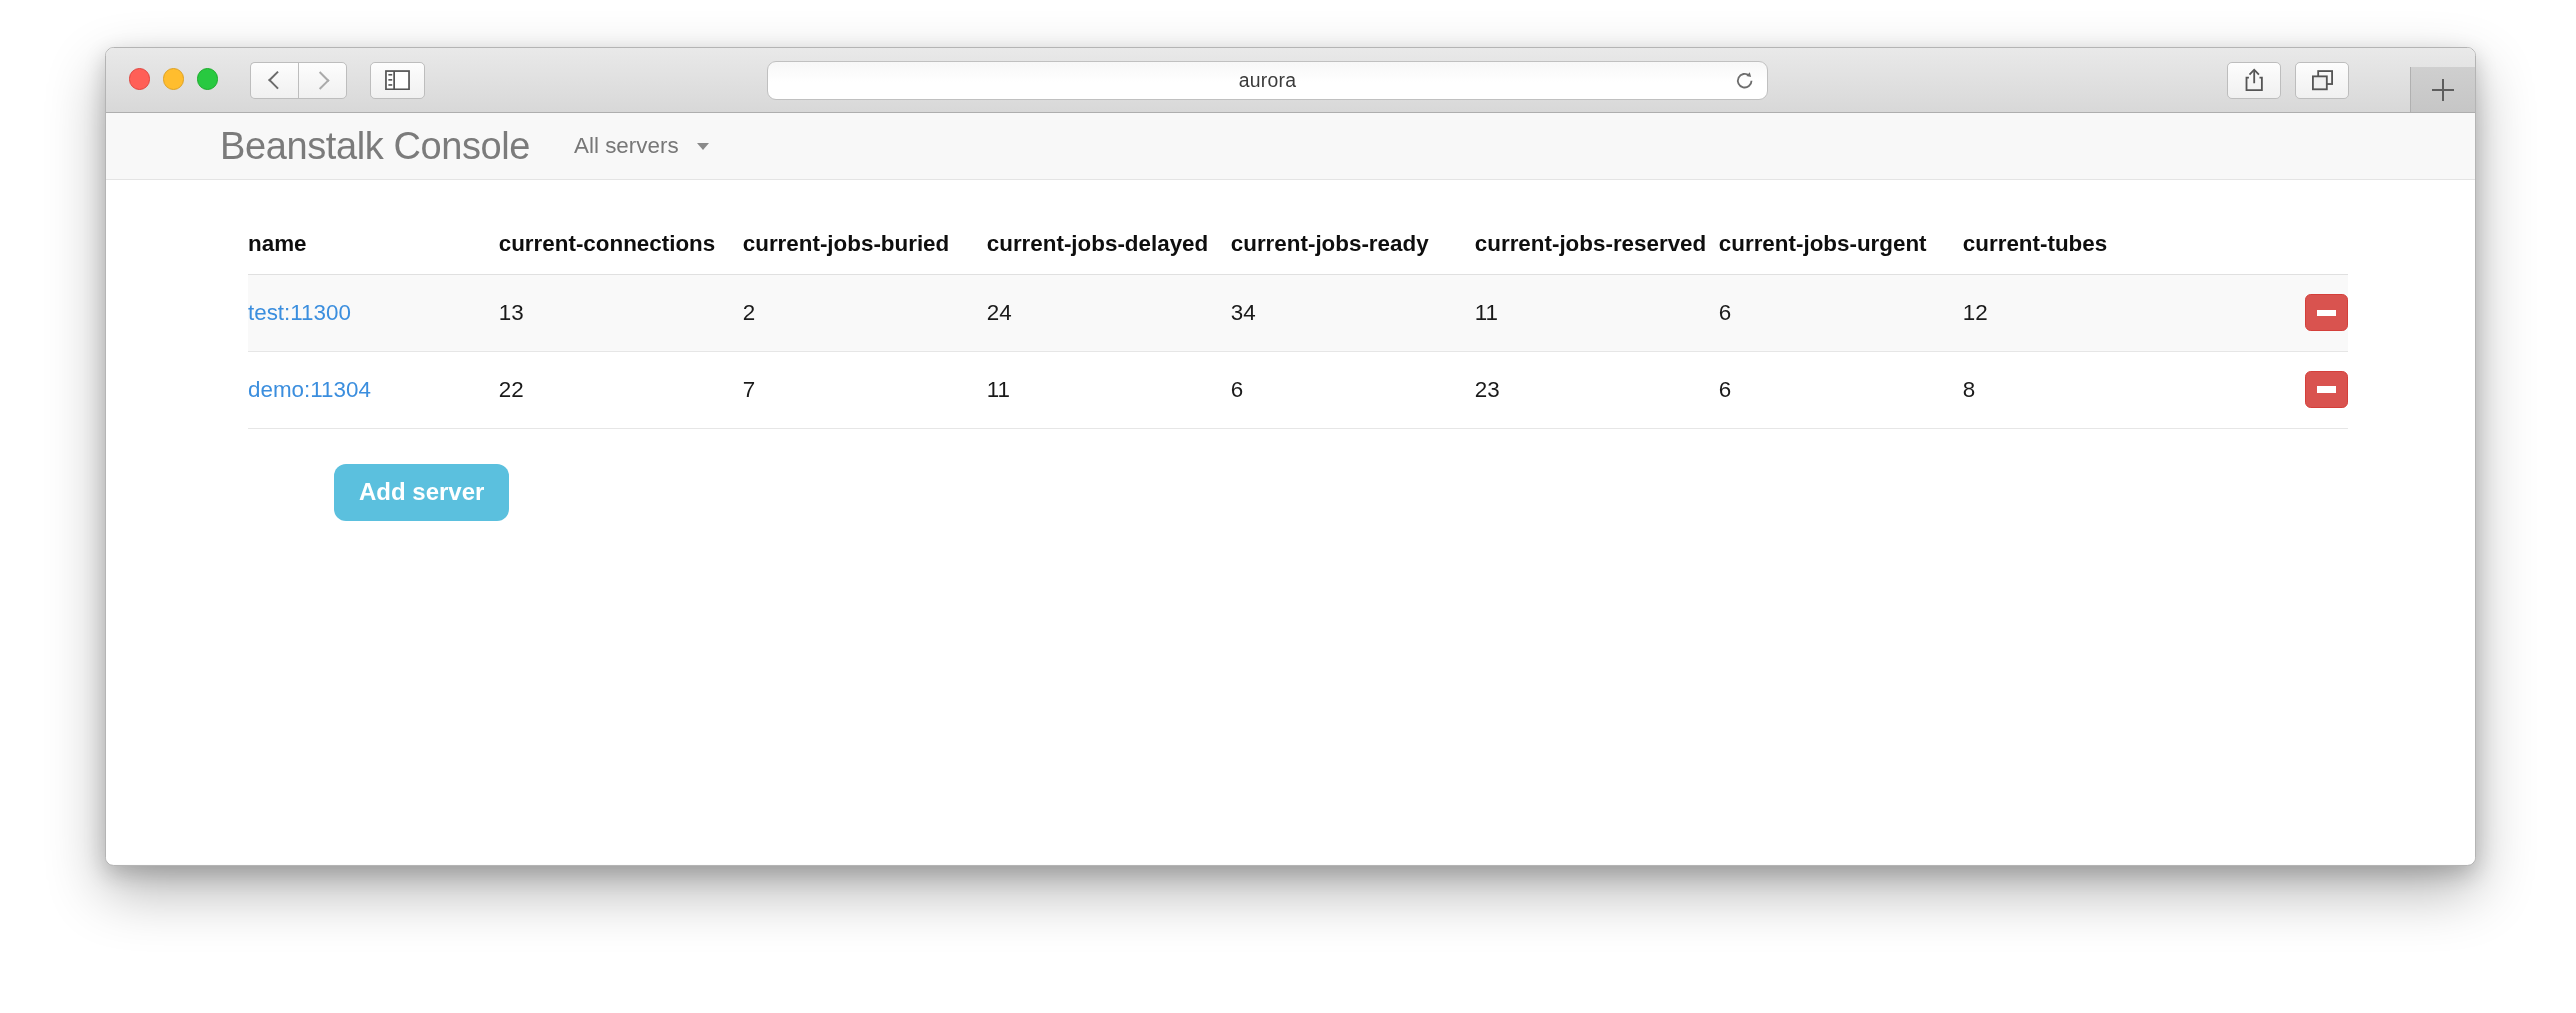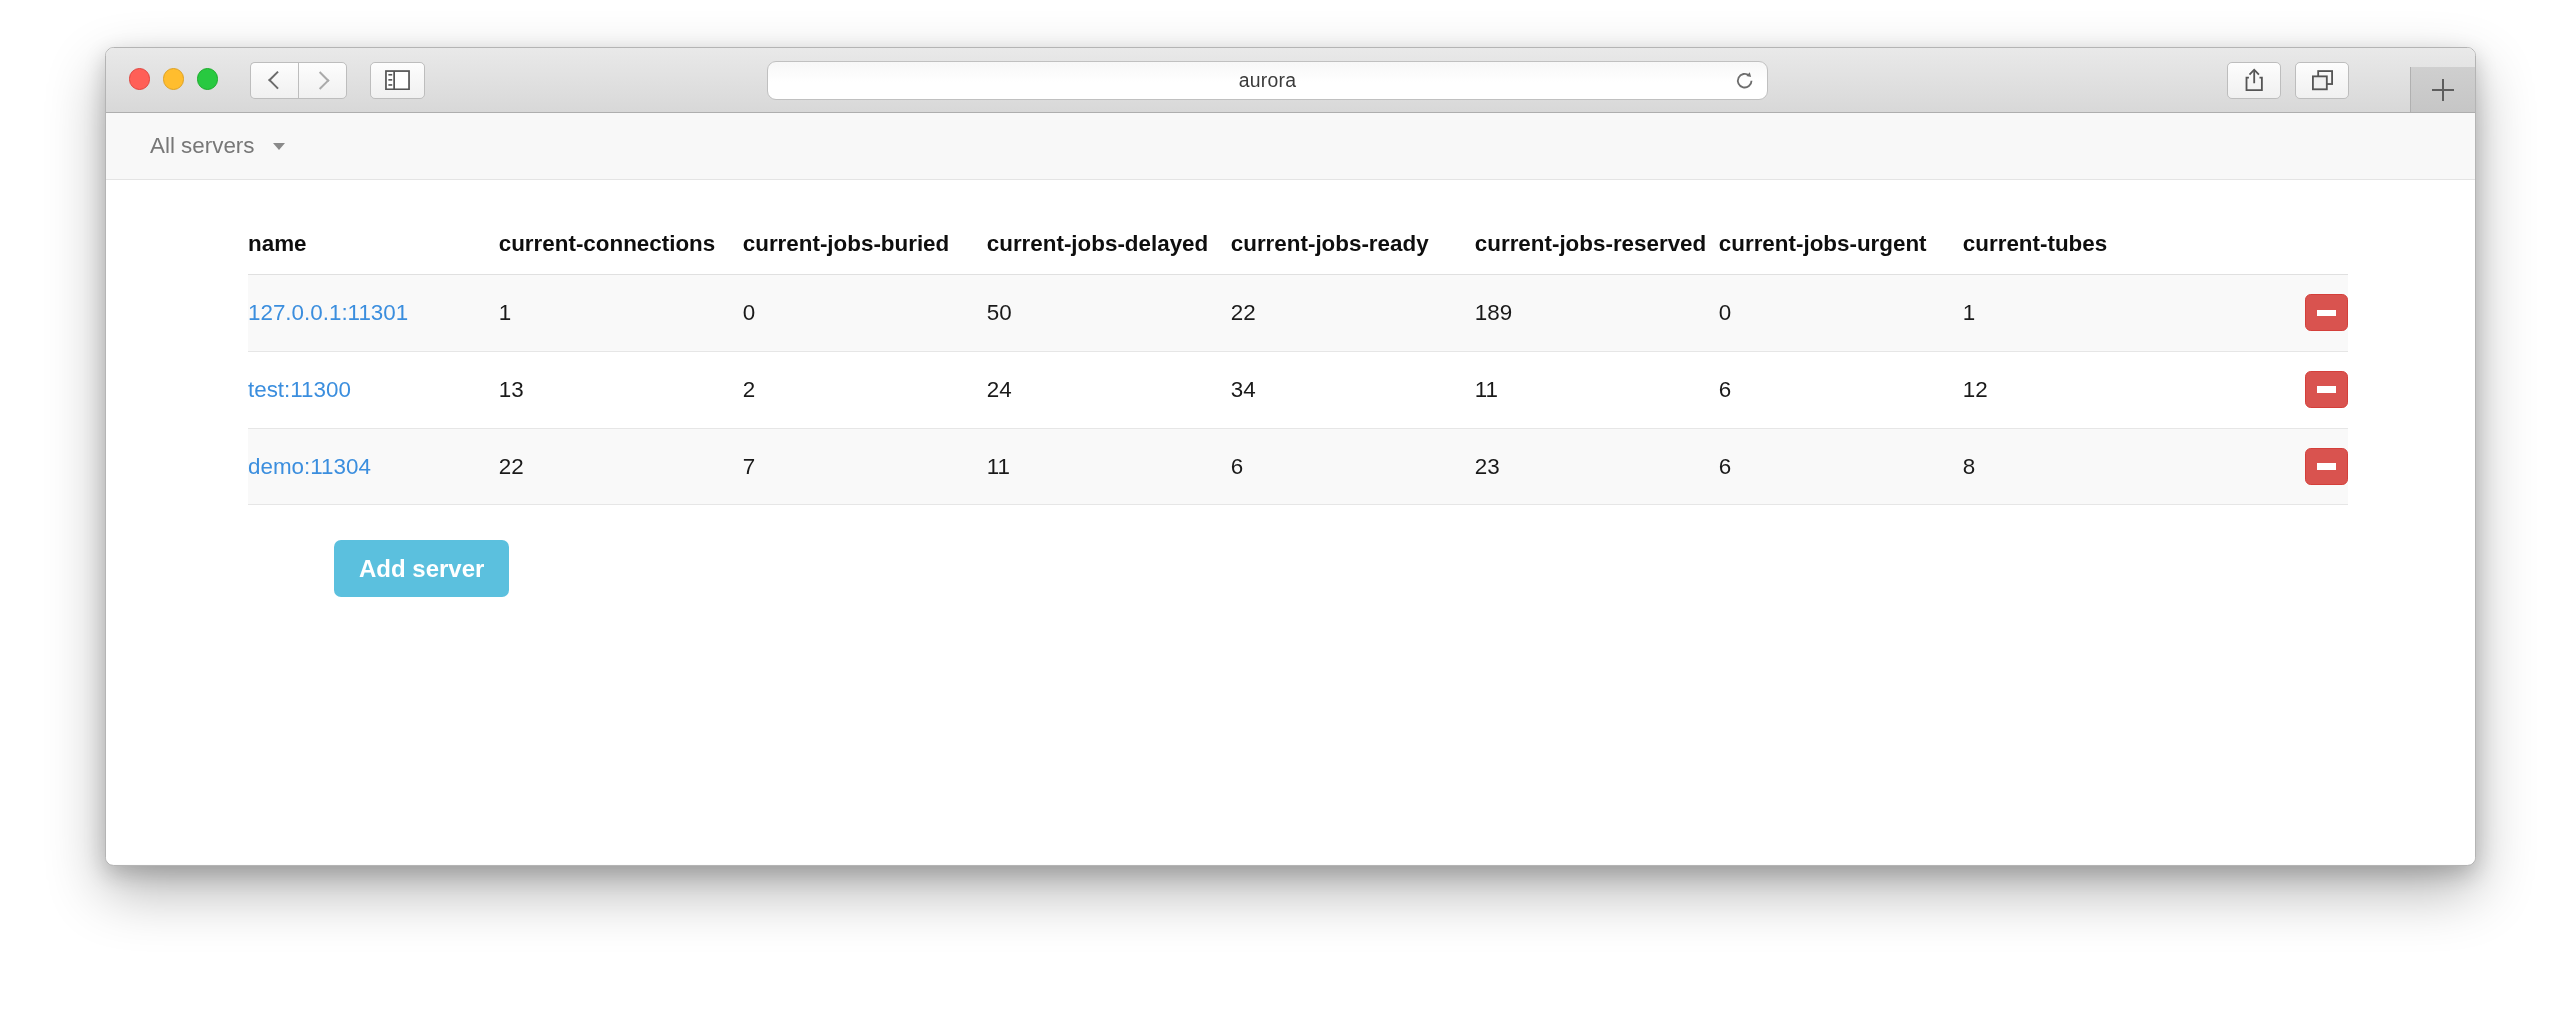--- a/index.html
+++ b/index.html
@@ -255,21 +255,21 @@
   }
 
   #add-server-button {
     margin: 35px 0 0 114px;
     display: inline-block;
     background: #5bc0de;
     color: #ffffff;
     font-size: 24px;
     font-weight: bold;
     padding: 16.5px 25px;
-    border-radius: 7px;
+    border-radius: 12px;
     border: none;
     line-height: 1;
   }
 </style>
 </head>
 <body>
 
 <div id="desktop">
 
   <div id="browser-window">
@@ -326,20 +326,21 @@
 
       <div id="new-tab-button">
         <span class="plus-h"></span>
         <span class="plus-v"></span>
       </div>
     </div>
 
     <div id="page">
 
       <div id="app-navbar">
+        <span id="brand">Beanstalk Console</span>
 
         <span class="nav-link" id="all-servers-dropdown">
           <span>All servers</span>
           <span class="caret"></span>
         </span>
 
       </div>
 
       <div id="server-table-wrap">
         <table id="server-table">
@@ -361,35 +362,20 @@
               <th>current-jobs-buried</th>
               <th>current-jobs-delayed</th>
               <th>current-jobs-ready</th>
               <th>current-jobs-reserved</th>
               <th>current-jobs-urgent</th>
               <th>current-tubes</th>
               <th></th>
             </tr>
           </thead>
           <tbody id="server-table-body">
-              <tr>
-                <td><a class="server-link">127.0.0.1:11301</a></td>
-                <td>1</td>
-                <td>0</td>
-                <td>50</td>
-                <td>22</td>
-                <td>189</td>
-                <td>0</td>
-                <td>1</td>
-                <td>
-                  <span class="delete-button">
-                    <span class="minus"></span>
-                  </span>
-                </td>
-              </tr>
               <tr>
                 <td><a class="server-link">test:11300</a></td>
                 <td>13</td>
                 <td>2</td>
                 <td>24</td>
                 <td>34</td>
                 <td>11</td>
                 <td>6</td>
                 <td>12</td>
                 <td>

